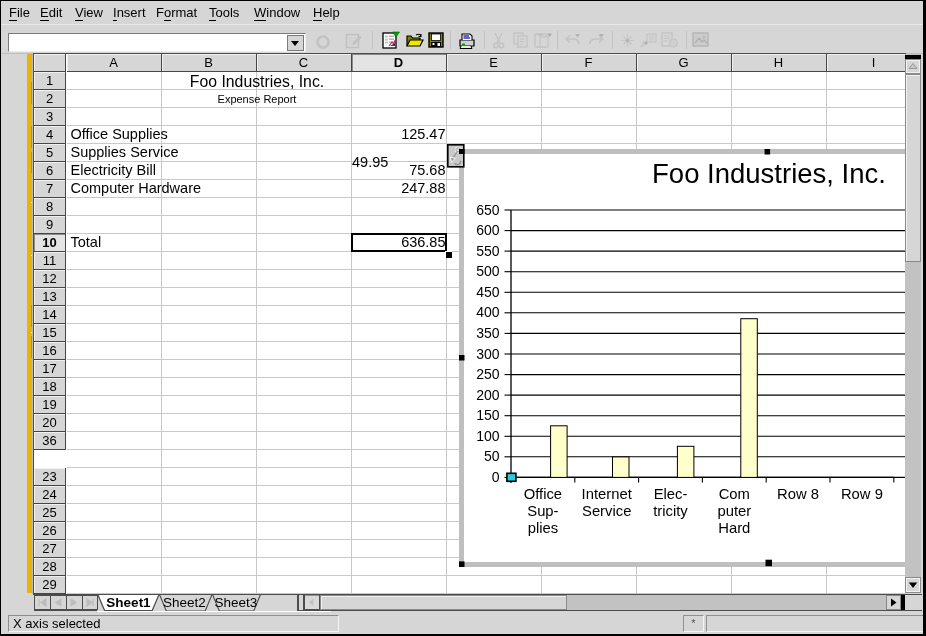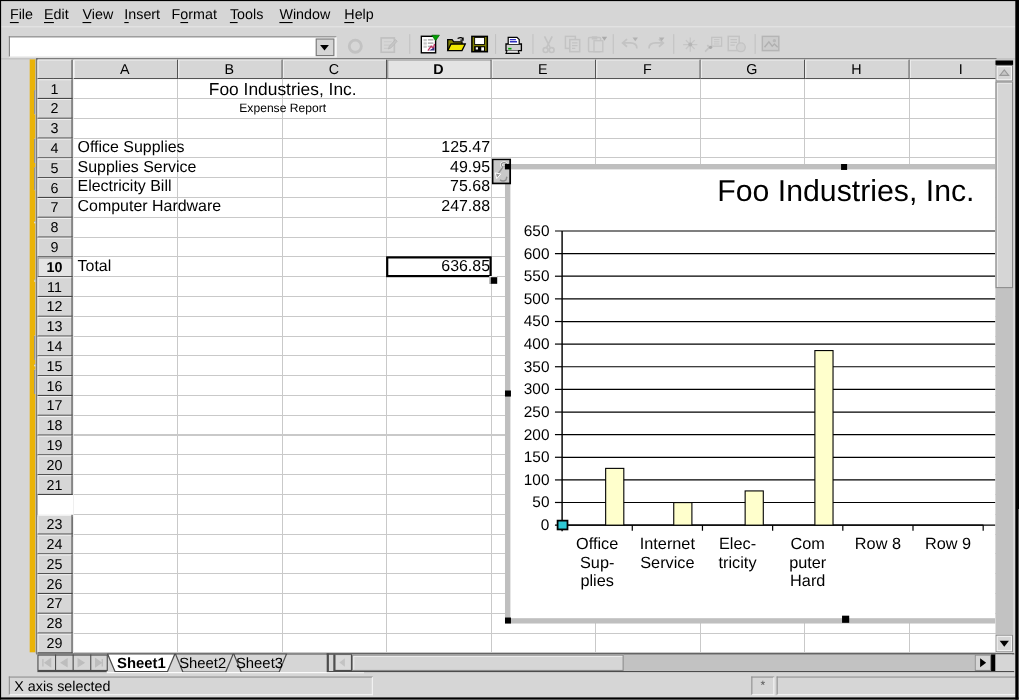--- a/index.html
+++ b/index.html
@@ -260,36 +260,36 @@
 <div class="rcell" style="top:198px">11</div>
 <div class="rcell" style="top:216px">12</div>
 <div class="rcell" style="top:234px">13</div>
 <div class="rcell" style="top:252px">14</div>
 <div class="rcell" style="top:270px">15</div>
 <div class="rcell" style="top:288px">16</div>
 <div class="rcell" style="top:306px">17</div>
 <div class="rcell" style="top:324px">18</div>
 <div class="rcell" style="top:342px">19</div>
 <div class="rcell" style="top:360px">20</div>
-<div class="rcell" style="top:378px">21</div>
+<div class="rcell" style="top:378px">36</div>
 <div class="rcell" style="top:416px">22</div>
 <div class="rcell" style="top:414px">23</div>
 <div class="rcell" style="top:432px">24</div>
 <div class="rcell" style="top:450px">25</div>
 <div class="rcell" style="top:468px">26</div>
 <div class="rcell" style="top:486px">27</div>
 <div class="rcell" style="top:504px">28</div>
 <div class="rcell" style="top:522px">29</div>
 <div id="cells">
 <div class="ct" style="left:95.0px;top:1px;width:190px;text-align:center;font-size:15.8px;line-height:17px">Foo Industries, Inc.</div>
 <div class="ct" style="left:95.0px;top:19px;width:190px;text-align:center;font-size:11px;line-height:17px">Expense Report</div>
 <div class="ct" style="left:3.5px;top:55px">Office Supplies</div>
 <div class="ct" style="left:285px;top:55px;width:93.5px;text-align:right">125.47</div>
 <div class="ct" style="left:3.5px;top:73px">Supplies Service</div>
-<div class="ct" style="left:285px;top:73px;width:93.5px;text-align:right">49.95</div>
+<div class="ct" style="left:285px;top:83px;width:93.5px;">49.95</div>
 <div class="ct" style="left:3.5px;top:91px">Electricity Bill</div>
 <div class="ct" style="left:285px;top:91px;width:93.5px;text-align:right">75.68</div>
 <div class="ct" style="left:3.5px;top:109px">Computer Hardware</div>
 <div class="ct" style="left:285px;top:109px;width:93.5px;text-align:right">247.88</div>
 <div class="ct" style="left:3.5px;top:163px">Total</div>
 <div class="ct" style="left:285px;top:163px;width:93.5px;text-align:right">636.85</div>
 <div style="position:absolute;left:283.5px;top:161px;width:92px;height:14.5px;border:2.5px solid #000;"></div>
 <div style="position:absolute;left:377.5px;top:178.5px;width:6.5px;height:6.5px;background:#000;border-left:1.5px solid #fff;border-top:1.5px solid #fff;"></div>
 </div>
 </div>

